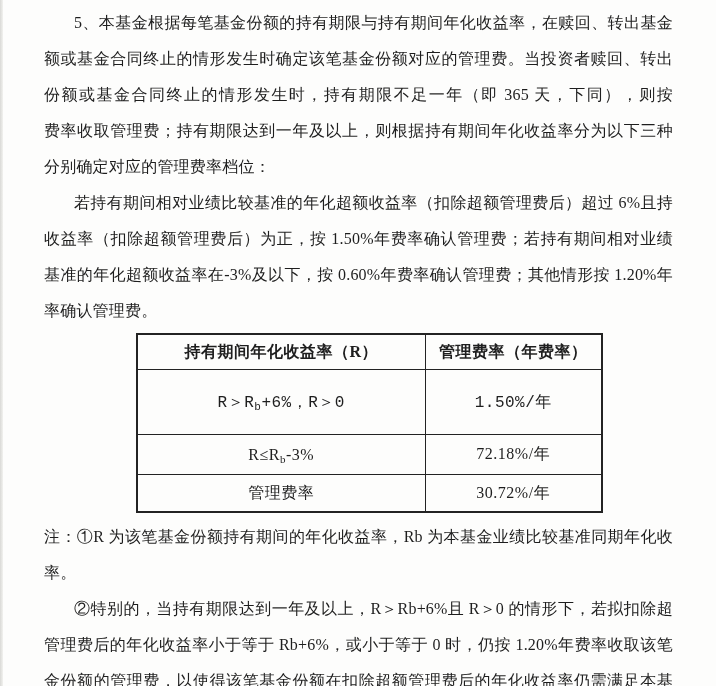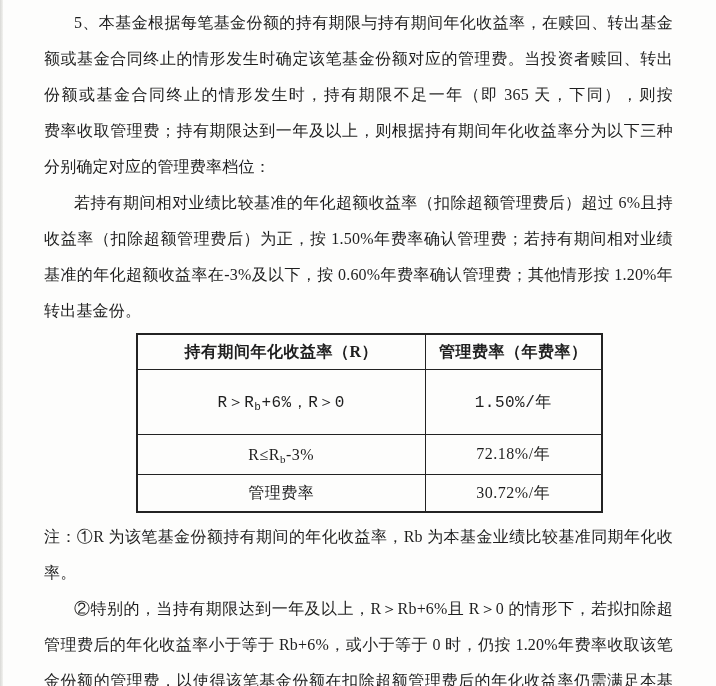--- a/index.html
+++ b/index.html
@@ -73,21 +73,21 @@
     <div class="ln">额或基金合同终止的情形发生时确定该笔基金份额对应的管理费。当投资者赎回、转出基金</div>
     <div class="ln">份额或基金合同终止的情形发生时，持有期限不足一年（即 365 天，下同），则按 1.20%年</div>
     <div class="ln">费率收取管理费；持有期限达到一年及以上，则根据持有期间年化收益率分为以下三种情况，</div>
     <div class="ln ln-last">分别确定对应的管理费率档位：</div>
   </div>
 
   <div class="para">
     <div class="ln ind">若持有期间相对业绩比较基准的年化超额收益率（扣除超额管理费后）超过 6%且持有</div>
     <div class="ln">收益率（扣除超额管理费后）为正，按 1.50%年费率确认管理费；若持有期间相对业绩比较</div>
     <div class="ln">基准的年化超额收益率在-3%及以下，按 0.60%年费率确认管理费；其他情形按 1.20%年费</div>
-    <div class="ln ln-last">转出基金份。</div>
+    <div class="ln ln-last">率确认管理费。</div>
   </div>
 
   <table class="fee-table">
     <colgroup>
       <col class="col-r">
       <col class="col-fee">
     </colgroup>
     <tbody>
       <tr class="hdr">
         <th>持有期间年化收益率（R）</th>

